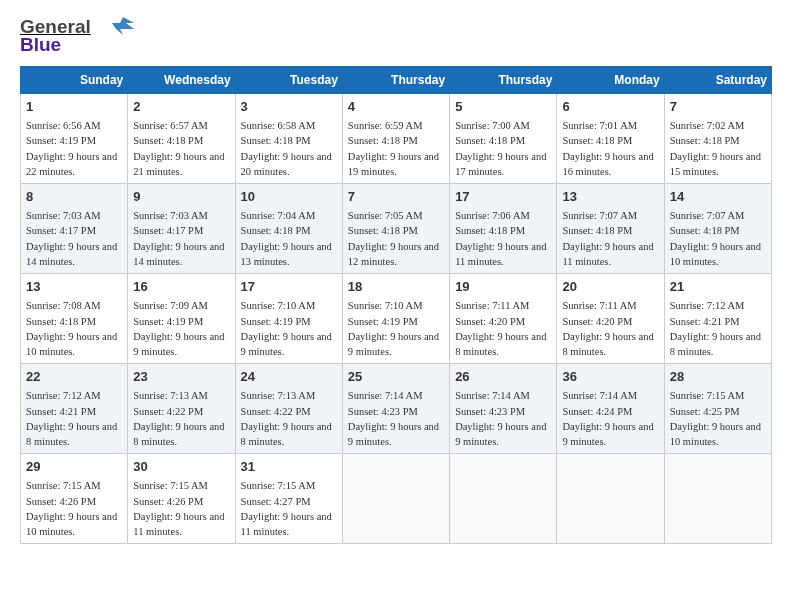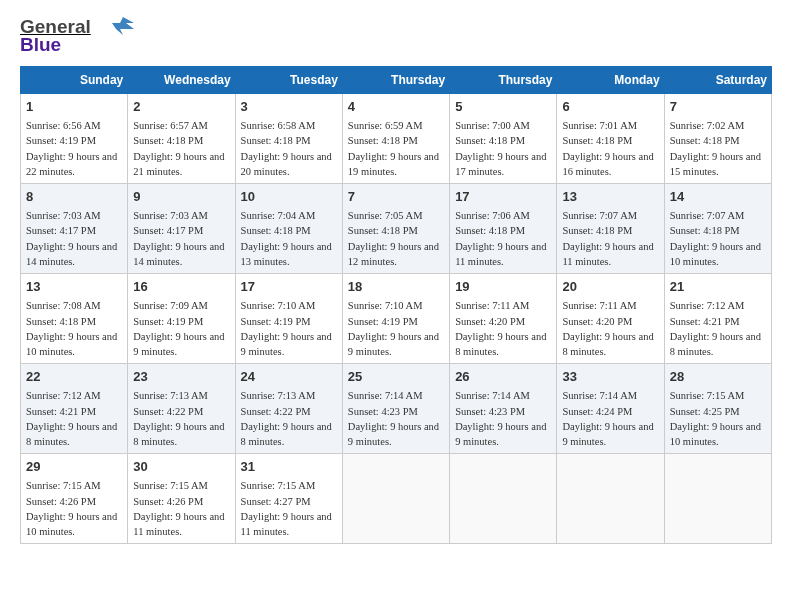--- a/index.html
+++ b/index.html
@@ -224,21 +224,21 @@
         </td>
         <td>
           <span class="day-number">25</span>
           <div class="cell-content">Sunrise: 7:14 AM<br>Sunset: 4:23 PM<br>Daylight: 9 hours and 9 minutes.</div>
         </td>
         <td>
           <span class="day-number">26</span>
           <div class="cell-content">Sunrise: 7:14 AM<br>Sunset: 4:23 PM<br>Daylight: 9 hours and 9 minutes.</div>
         </td>
         <td>
-          <span class="day-number">33</span>
+          <span class="day-number">36</span>
           <div class="cell-content">Sunrise: 7:14 AM<br>Sunset: 4:24 PM<br>Daylight: 9 hours and 9 minutes.</div>
         </td>
         <td>
           <span class="day-number">28</span>
           <div class="cell-content">Sunrise: 7:15 AM<br>Sunset: 4:25 PM<br>Daylight: 9 hours and 10 minutes.</div>
         </td>
       </tr>
       <tr>
         <td>
           <span class="day-number">29</span>

